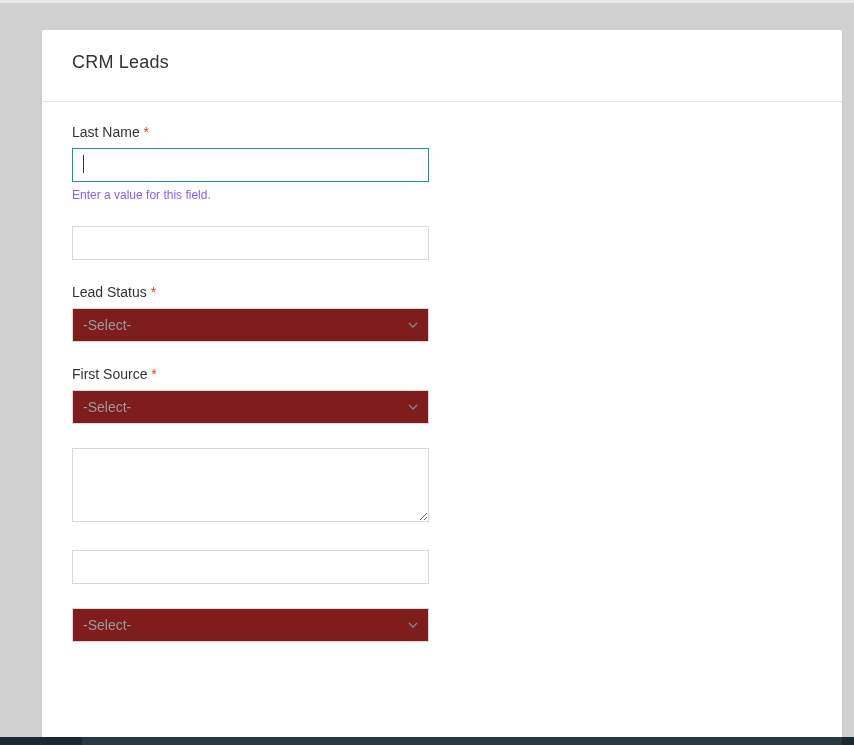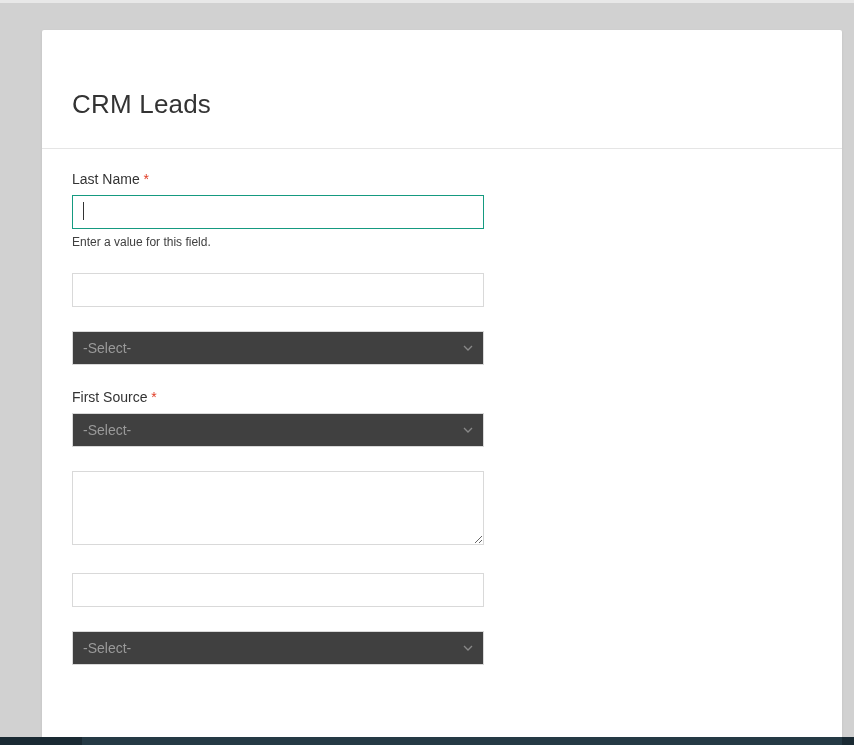--- a/index.html
+++ b/index.html
@@ -25,32 +25,31 @@
       margin: 27px 12px 0 42px;
       border-radius: 2px;
       box-shadow: 0 1px 3px rgba(0,0,0,0.08);
       min-height: 710px;
     }
     .card-header {
       padding: 22px 30px 28px 30px;
       border-bottom: 1px solid #e5e5e5;
     }
     .card-title {
-      font-size: 26px;
+      font-size: 18px;
       font-weight: 400;
       color: #333;
       letter-spacing: 0.2px;
-      margin-top: 37px;
     }
     .form-body {
       padding: 22px 30px 0 30px;
     }
     .form-row {
       margin-bottom: 24px;
-      width: 412px;
+      width: 357px;
     }
     .form-row.dense-bottom {
       margin-bottom: 18px;
     }
     .field-label {
       font-size: 14px;
       color: #333;
       display: block;
       margin-bottom: 8px;
     }
@@ -65,35 +64,35 @@
       font-size: 14px;
       color: #333;
       outline: none;
       font-family: inherit;
     }
     .text-input.focused {
       border: 1px solid #159a80;
     }
     .error-msg {
       font-size: 12px;
-      color: #404040;
+      color: #8b5cf6;
       margin-top: 6px;
     }
     .select-wrap {
       position: relative;
       width: 100%;
     }
     .select-display {
       width: 100%;
       height: 34px;
       border: 1px solid #d9d9d9;
       padding: 6px 30px 6px 10px;
       font-size: 14px;
       color: #9a9a9a;
-      background: #404040;
+      background: #7f1d1d;
       cursor: pointer;
       display: flex;
       align-items: center;
     }
     .chevron {
       position: absolute;
       right: 10px;
       top: 50%;
       transform: translateY(-50%);
       pointer-events: none;
@@ -158,20 +157,24 @@
         <span class="caret"></span>
       </div>
       <div class="error-msg">Enter a value for this field.</div>
     </div>
 
     <div class="form-row">
       <input type="text" class="text-input" value="" style="">
     </div>
 
     <div class="form-row">
+      <label class="field-label">
+        <span>Lead Status</span>
+        <span class="req">*</span>
+      </label>
       <div class="select-wrap">
         <div class="select-display">
           <span>-Select-</span>
         </div>
         <span class="chevron">
           <svg viewBox="0 0 12 12">
               <path d="M2 4 L6 8 L10 4" fill="none" stroke="#888" stroke-width="1.3"></path>
             </svg>
         </span>
       </div>

